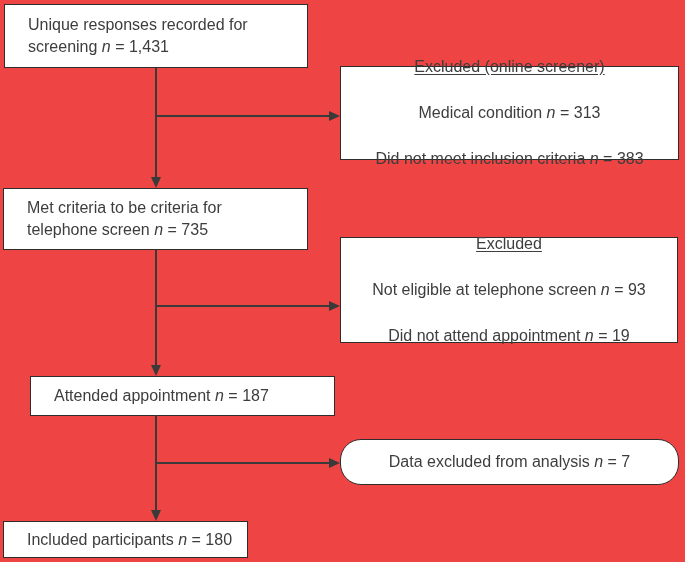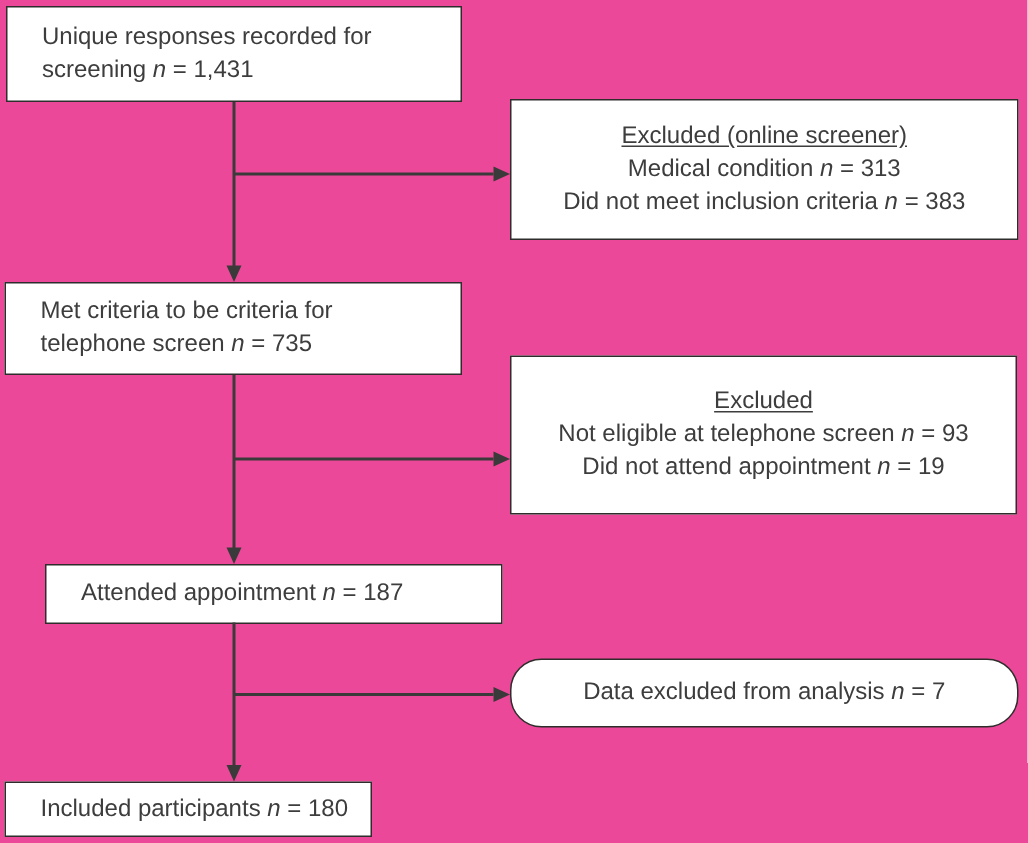--- a/index.html
+++ b/index.html
@@ -1,37 +1,37 @@
 <!DOCTYPE html>
 <html><head>
 <meta charset="utf-8">
 <style>
   * { margin: 0; padding: 0; box-sizing: border-box; }
   html, body { background: #ffffff; }
   .canvas {
     position: relative;
     width: 685px;
     height: 562px;
-    background: #ec4899;
+    background: #ef4444;
     font-family: "Liberation Sans", "DejaVu Sans", sans-serif;
     font-size: 16px;
     line-height: 22px;
     color: #3d3d3d;
     overflow: hidden;
   }
   .fbox {
     position: absolute;
     background: #ffffff;
     border: 1.5px solid #2e2d2c;
     display: flex;
     flex-direction: column;
     justify-content: center;
   }
   .fbox.left-align  { text-align: left;  padding-left: 23px; padding-right: 6px; }
-  .fbox.center-align{ text-align: center; padding-left: 4px;  padding-right: 4px; }
+  .fbox.center-align{ text-align: center; padding-left: 4px;  padding-right: 4px; gap: 24px; }
   .heading { text-decoration: underline; text-underline-offset: 2px; }
   .line i { font-style: italic; }
   .vline { position: absolute; width: 2px; background: #3a3a3a; }
   .hline { position: absolute; height: 2px; background: #3a3a3a; }
   .arrow-down {
     position: absolute; width: 0; height: 0;
     border-left: 5.5px solid transparent;
     border-right: 5.5px solid transparent;
     border-top: 11px solid #3a3a3a;
   }

